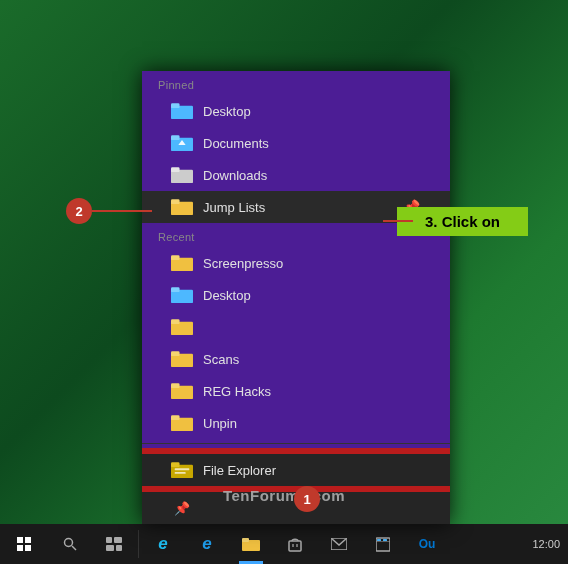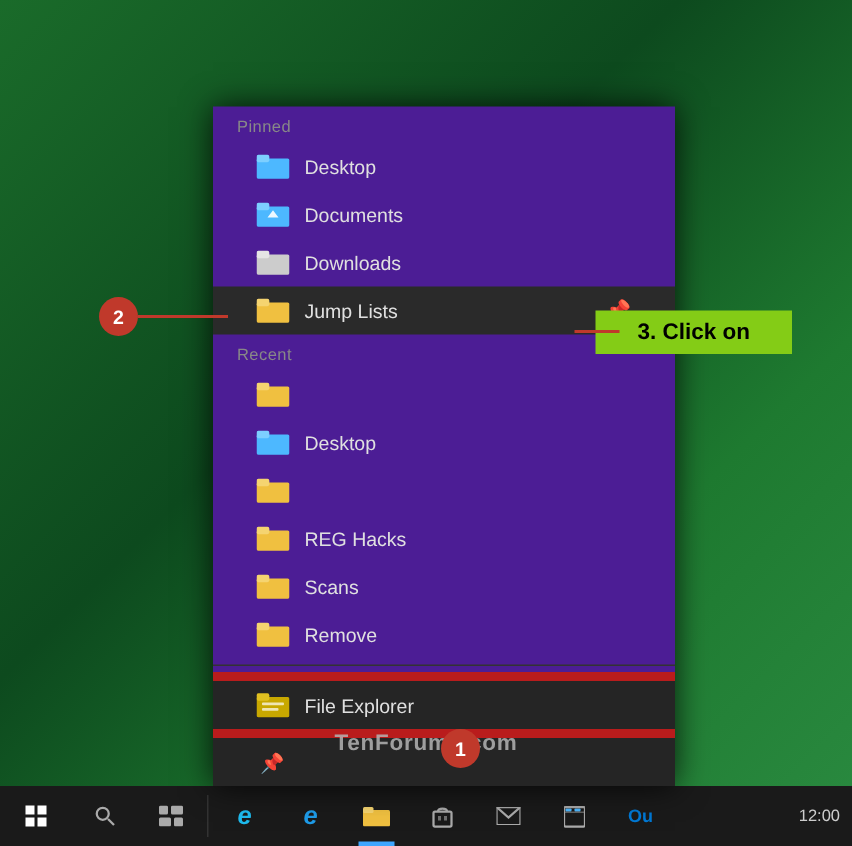--- a/index.html
+++ b/index.html
@@ -314,20 +314,21 @@
 
   <div class="section-header">Recent</div>
 
   <div class="menu-item">
     <div class="item-icon folder-yellow">
       <svg viewBox="0 0 18 14" fill="none" xmlns="http://www.w3.org/2000/svg">
         <rect x="0" y="3" width="18" height="11" rx="1" fill="#f0c040"></rect>
         <rect x="0" y="1" width="7" height="4" rx="1" fill="#f5d470"></rect>
       </svg>
     </div>
+    <span class="item-label">Screenpresso</span>
   </div>
 
   <div class="menu-item">
     <div class="item-icon folder-blue">
       <svg viewBox="0 0 18 14" fill="none" xmlns="http://www.w3.org/2000/svg">
         <rect x="0" y="3" width="18" height="11" rx="1" fill="#4db8ff"></rect>
         <rect x="0" y="1" width="7" height="4" rx="1" fill="#7dcfff"></rect>
       </svg>
     </div>
     <span class="item-label">Desktop</span>
@@ -342,41 +343,41 @@
     </div>
   </div>
 
   <div class="menu-item">
     <div class="item-icon folder-yellow">
       <svg viewBox="0 0 18 14" fill="none" xmlns="http://www.w3.org/2000/svg">
         <rect x="0" y="3" width="18" height="11" rx="1" fill="#f0c040"></rect>
         <rect x="0" y="1" width="7" height="4" rx="1" fill="#f5d470"></rect>
       </svg>
     </div>
+    <span class="item-label">Scans</span>
+  </div>
+
+  <div class="menu-item">
+    <div class="item-icon folder-yellow">
+      <svg viewBox="0 0 18 14" fill="none" xmlns="http://www.w3.org/2000/svg">
+        <rect x="0" y="3" width="18" height="11" rx="1" fill="#f0c040"></rect>
+        <rect x="0" y="1" width="7" height="4" rx="1" fill="#f5d470"></rect>
+      </svg>
+    </div>
     <span class="item-label">REG Hacks</span>
   </div>
 
   <div class="menu-item">
     <div class="item-icon folder-yellow">
       <svg viewBox="0 0 18 14" fill="none" xmlns="http://www.w3.org/2000/svg">
         <rect x="0" y="3" width="18" height="11" rx="1" fill="#f0c040"></rect>
         <rect x="0" y="1" width="7" height="4" rx="1" fill="#f5d470"></rect>
       </svg>
     </div>
-    <span class="item-label">Scans</span>
-  </div>
-
-  <div class="menu-item">
-    <div class="item-icon folder-yellow">
-      <svg viewBox="0 0 18 14" fill="none" xmlns="http://www.w3.org/2000/svg">
-        <rect x="0" y="3" width="18" height="11" rx="1" fill="#f0c040"></rect>
-        <rect x="0" y="1" width="7" height="4" rx="1" fill="#f5d470"></rect>
-      </svg>
-    </div>
-    <span class="item-label">Remove</span>
+    <span class="item-label">Unpin</span>
   </div>
 
   <div class="divider"></div>
 
   <div class="menu-item bottom-menu">
     <div class="item-icon" style="color:#f0c040;">
       <svg viewBox="0 0 18 14" fill="none" xmlns="http://www.w3.org/2000/svg">
         <rect x="0" y="3" width="18" height="11" rx="1" fill="#c8a800"></rect>
         <rect x="0" y="1" width="7" height="4" rx="1" fill="#e0c020"></rect>
         <rect x="3" y="6" width="12" height="1.5" rx="0.5" fill="white" opacity="0.7"></rect>

